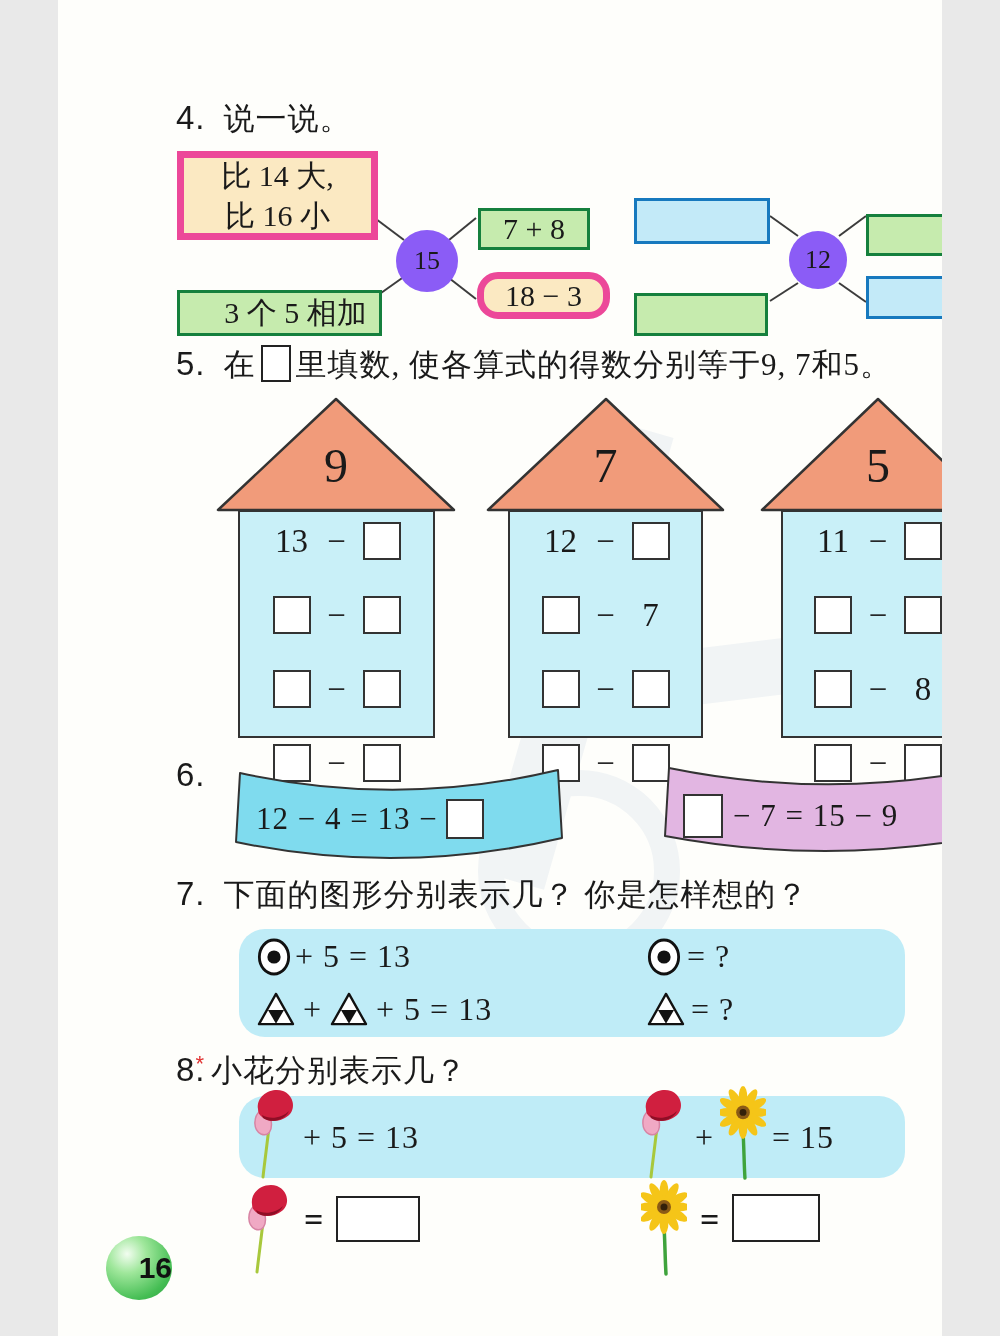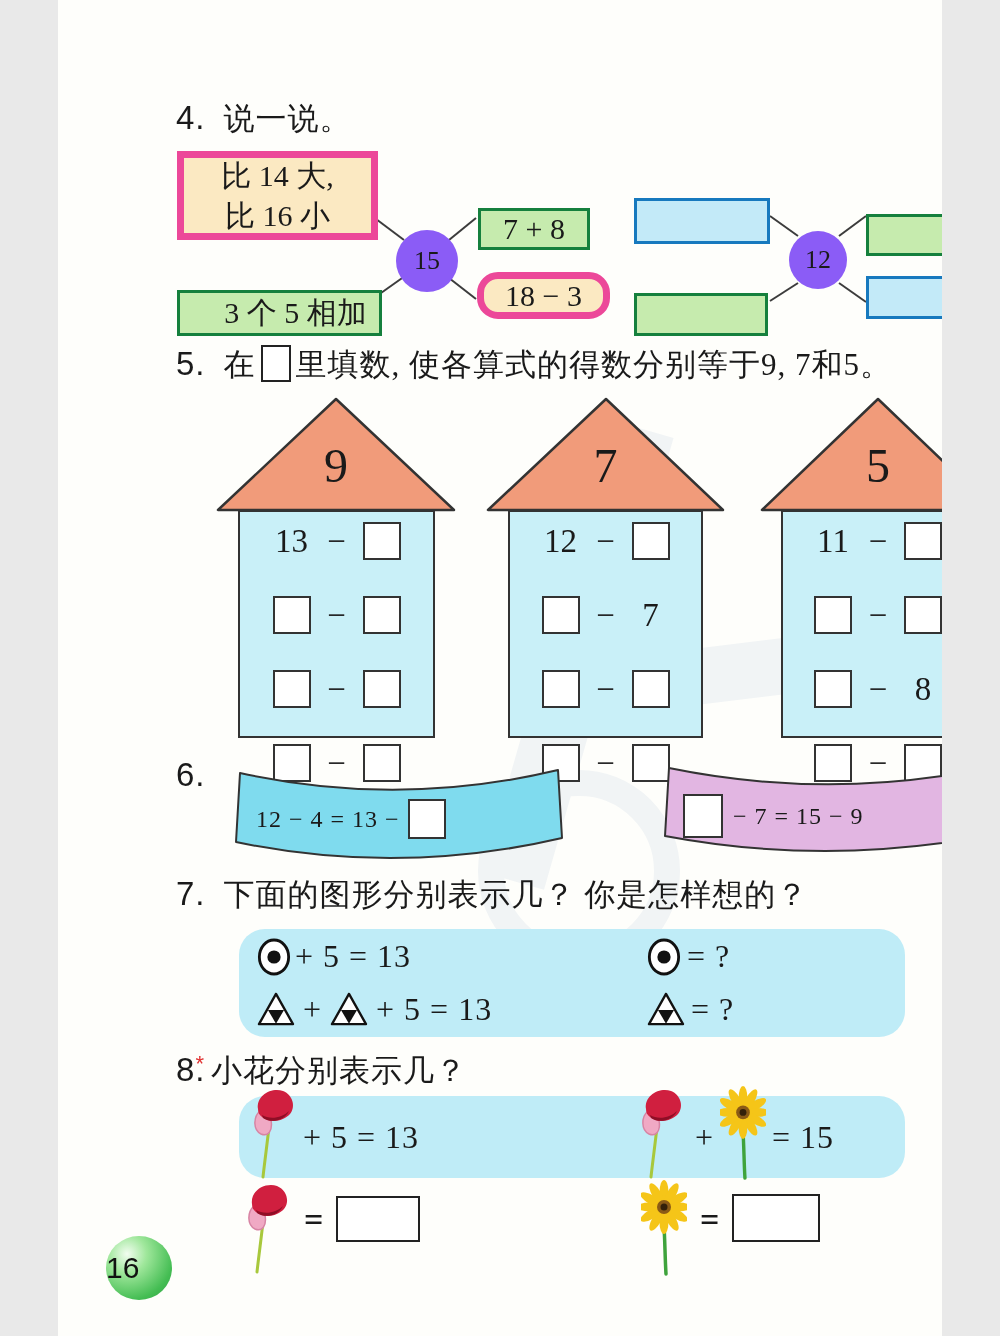--- a/index.html
+++ b/index.html
@@ -25,39 +25,39 @@
   .roof-num{position:absolute;left:0;width:100%;text-align:center;font-size:48px;top:42px;}
   .house-body{position:absolute;top:114px;background:#c9f0f8;border:2.5px solid #333;box-sizing:border-box;
               display:flex;flex-direction:column;justify-content:space-evenly;padding:6px 0;gap:28px;}
   .house-row{display:flex;justify-content:center;align-items:center;}
   .slot{display:flex;align-items:center;justify-content:center;width:58px;height:46px;font-size:33px;}
   .slot-minus{width:32px;}
   .cell-box{width:38px;height:38px;background:#fff;border:2.5px solid #333;box-sizing:border-box;}
   
   .banner{position:absolute;}
   .banner svg{display:block;}
-  .banner-text{position:absolute;display:flex;align-items:center;font-size:24px;white-space:nowrap;letter-spacing:1px;}
+  .banner-text{position:absolute;display:flex;align-items:center;font-size:31px;white-space:nowrap;letter-spacing:1px;}
   .fill-sm{display:inline-block;width:38px;height:40px;background:#fff;border:2.5px solid #333;box-sizing:border-box;}
   
   .round-box{position:absolute;background:#bfecf7;border-radius:26px;}
   .eqrow{position:relative;display:flex;align-items:center;height:50px;padding-left:18px;font-size:32px;letter-spacing:1px;}
   .eqrow .rightcol{position:absolute;left:408px;display:flex;align-items:center;}
   .icon{flex:0 0 auto;}
   .p8row{position:relative;display:flex;align-items:center;height:100%;padding-left:8px;font-size:32px;letter-spacing:1px;}
   .p8row .rightcol{position:absolute;left:396px;display:flex;align-items:center;}
   .flower{margin:-14px 6px -6px 0;}
   
   .abs{position:absolute;}
   .eq-sign{font-size:34px;font-weight:bold;line-height:44px;}
   .ansbox{position:absolute;background:#fff;border:2.5px solid #222;box-sizing:border-box;}
   
   .ball{position:absolute;left:48px;top:1236px;width:66px;height:64px;border-radius:50%;
         background:radial-gradient(circle at 32% 28%, #f2fdf0 0%, #9fe79b 30%, #44bd53 72%, #2ea043 100%);
-        display:flex;align-items:center;justify-content:flex-start;
-        font-family:"Liberation Sans","DejaVu Sans",sans-serif;font-size:30px;color:#111;}
+        display:flex;align-items:center;justify-content:flex-end;
+        font-family:"Liberation Sans","DejaVu Sans",sans-serif;font-size:30px;color:#111;font-weight:bold;}
   .inline-square{display:inline-block;width:26px;height:33px;border:2px solid #222;background:#fff;
                  vertical-align:-7px;margin:0 5px;}
 </style>
 </head>
 <body>
 
 <svg width="0" height="0" style="position:absolute" aria-hidden="true">
   <defs>
     <symbol id="dot-circle" viewBox="0 0 36 40">
       <ellipse cx="18" cy="20" rx="15.5" ry="18" fill="#fff" stroke="#111" stroke-width="3"></ellipse>

